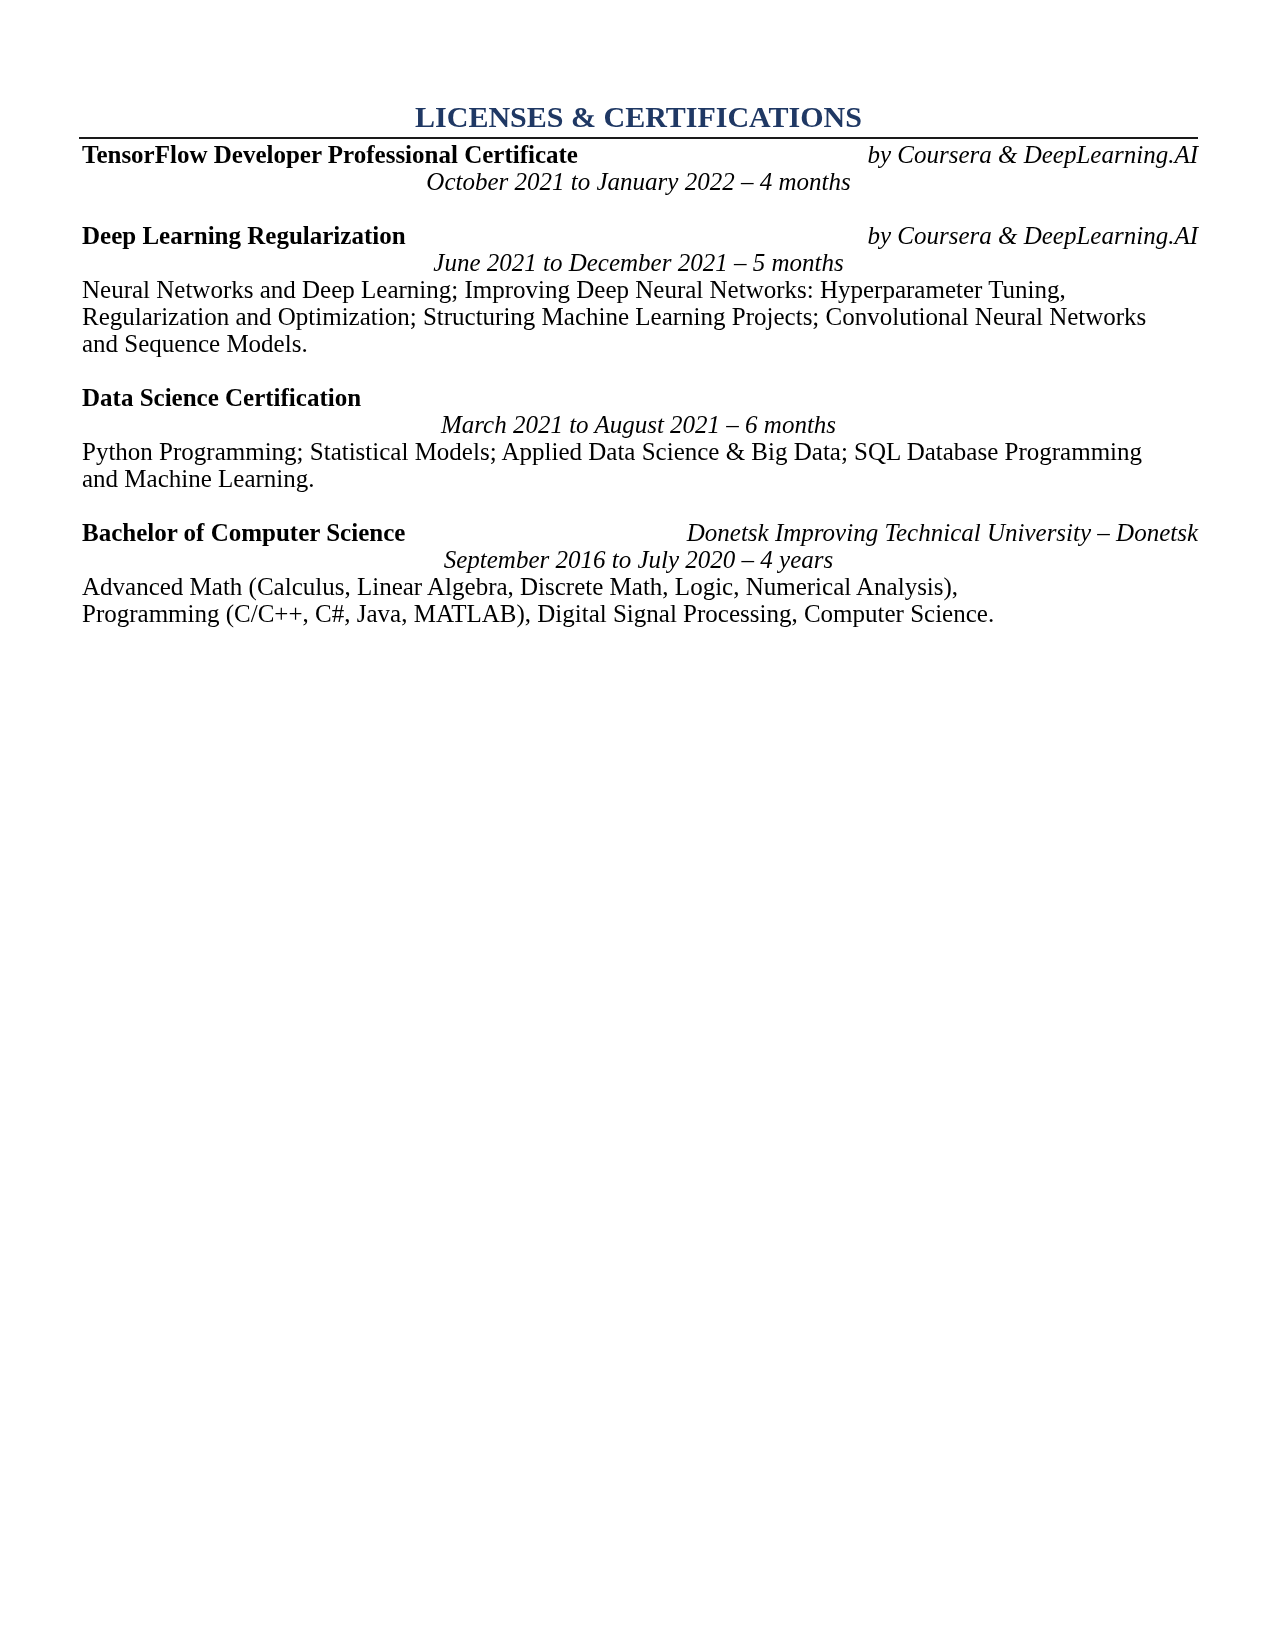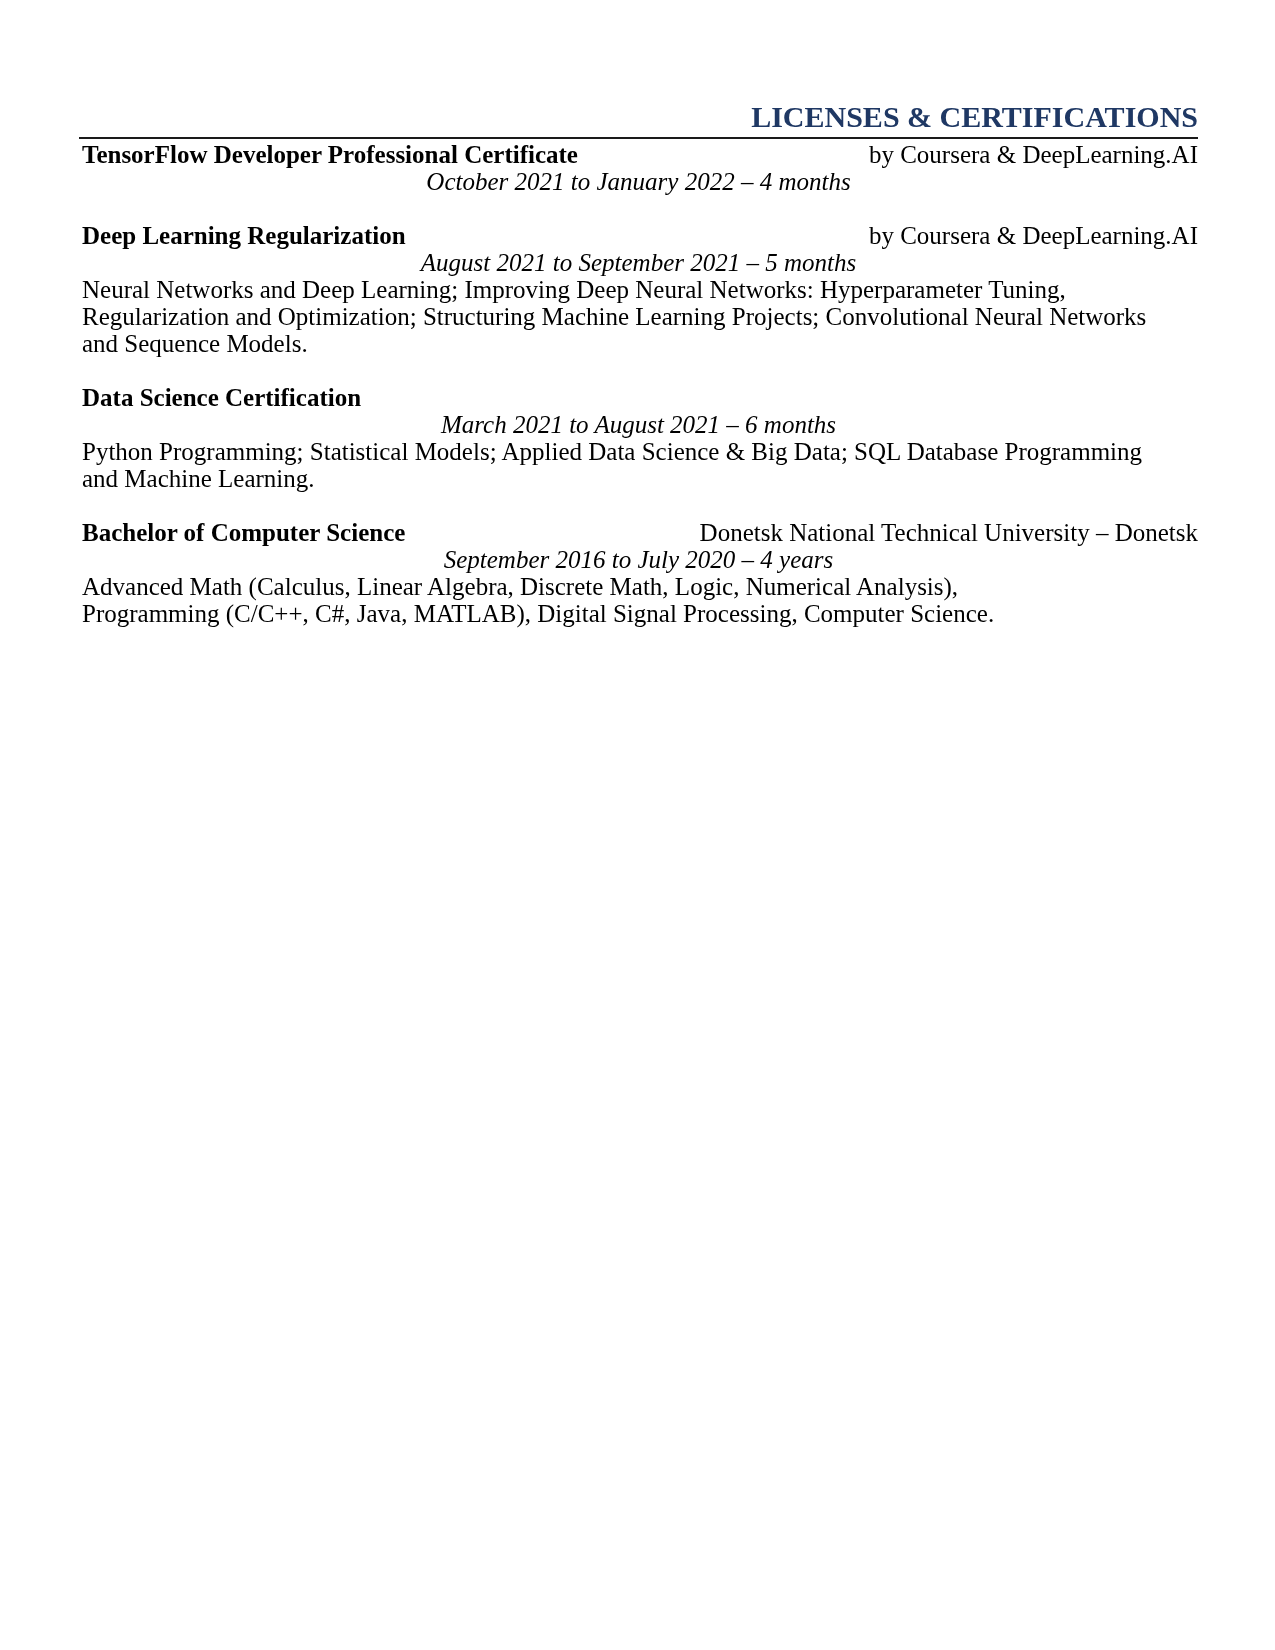--- a/index.html
+++ b/index.html
@@ -15,21 +15,21 @@
     background: #ffffff;
     padding: 100px 77px 0 79px;
     font-family: "Liberation Serif", "DejaVu Serif", serif;
     font-size: 25px;
     line-height: 27px;
     color: #000000;
     overflow: hidden;
   }
   .section-heading {
     margin: 0;
-    text-align: right;
+    text-align: center;
     font-size: 30px;
     line-height: 33px;
     font-weight: bold;
     color: #1F3864;
     border-bottom: 2px solid #1a1a1a;
     padding-bottom: 4px;
   }
   .section-heading.with-gap {
     margin-top: 60px;
   }
@@ -44,20 +44,21 @@
     justify-content: space-between;
     align-items: baseline;
     margin-top: 2px;
   }
   .entry-title {
     font-weight: bold;
     white-space: nowrap;
     padding-left: 3px;
   }
   .entry-org {
+    font-style: italic;
     text-align: left;
     white-space: nowrap;
   }
   .entry-date {
     font-style: italic;
     text-align: center;
   }
   .entry-description {
     white-space: pre-line;
     padding-left: 3px;
@@ -76,39 +77,39 @@
       <span class="entry-org">by Coursera &amp; DeepLearning.AI</span>
     </div>
     <div class="entry-date">October 2021 to January 2022 – 4 months</div>
   </div>
 
   <div class="entry">
     <div class="entry-header">
       <span class="entry-title">Deep Learning Regularization</span>
       <span class="entry-org">by Coursera &amp; DeepLearning.AI</span>
     </div>
-    <div class="entry-date">August 2021 to September 2021 – 5 months</div>
+    <div class="entry-date">June 2021 to December 2021 – 5 months</div>
     <div class="entry-description">Neural Networks and Deep Learning; Improving Deep Neural Networks: Hyperparameter Tuning,
 Regularization and Optimization; Structuring Machine Learning Projects; Convolutional Neural Networks
 and Sequence Models.</div>
   </div>
 
   <div class="entry">
     <div class="entry-header">
       <span class="entry-title">Data Science Certification</span>
     </div>
     <div class="entry-date">March 2021 to August 2021 – 6 months</div>
     <div class="entry-description">Python Programming; Statistical Models; Applied Data Science &amp; Big Data; SQL Database Programming
 and Machine Learning.</div>
   </div>
 
 
   <div class="entry">
     <div class="entry-header">
       <span class="entry-title">Bachelor of Computer Science</span>
-      <span class="entry-org">Donetsk National Technical University – Donetsk</span>
+      <span class="entry-org">Donetsk Improving Technical University – Donetsk</span>
     </div>
     <div class="entry-date">September 2016 to July 2020 – 4 years</div>
     <div class="entry-description">Advanced Math (Calculus, Linear Algebra, Discrete Math, Logic, Numerical Analysis),
 Programming (C/C++, C#, Java, MATLAB), Digital Signal Processing, Computer Science.</div>
   </div>
 
 </div>
 
 </body></html>

